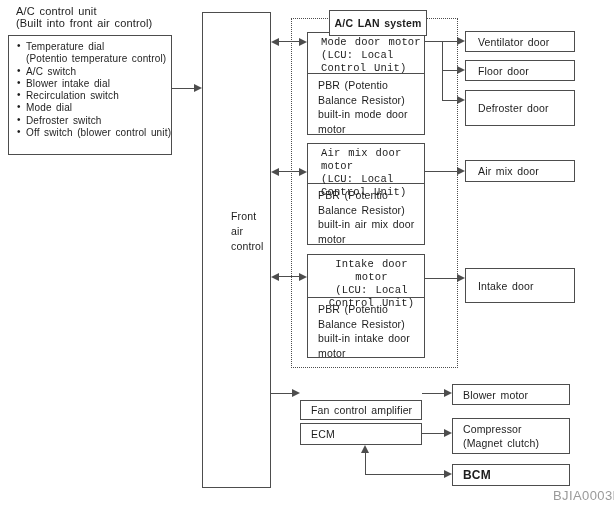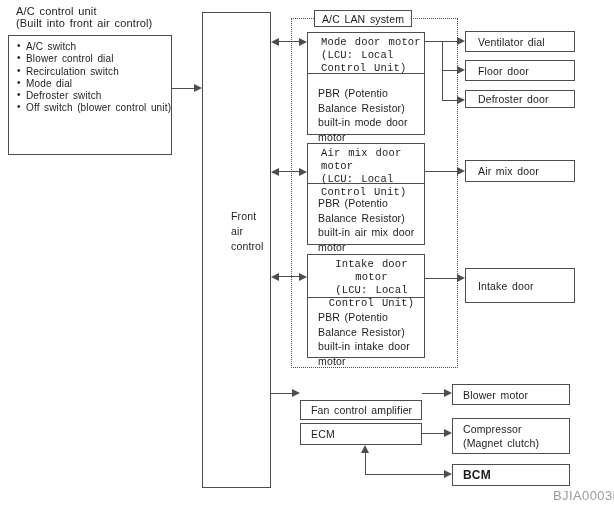--- a/index.html
+++ b/index.html
@@ -22,52 +22,54 @@
            border-right:8px solid var(--ink,#4d4d4d); border-top:4px solid transparent; border-bottom:4px solid transparent; }
   .tri-u { position:absolute; width:0; height:0;
            border-bottom:8px solid var(--ink,#4d4d4d); border-left:4px solid transparent; border-right:4px solid transparent; }
   .title { line-height:12px; font-size:11px; white-space:pre-line; }
   .bullets { position:absolute; left:8px; top:35px; width:164px; height:120px;
              padding:6px 2px 0 8px; font-size:10px; line-height:12.3px; }
   .bullet-item { position:relative; padding-left:10px; white-space:pre-line; }
   .bullet-item::before { content:"\2022"; position:absolute; left:1px; top:-1px; }
   .motor-top { box-sizing:border-box; height:100%; border-bottom:1px solid var(--ink,#4d4d4d);
                padding:3px 2px 0 13px; line-height:12.9px; white-space:pre-line;font-family:Liberation Mono, monospace; }
-  .motor-bot { padding:4px 2px 0 10px; line-height:14.5px; white-space:pre-line;margin-top:8px; }
+  .motor-bot { padding:4px 2px 0 10px; line-height:14.5px; white-space:pre-line; }
   .door { display:flex; align-items:center; padding-left:12px; }
   .cell-label { display:flex; align-items:center; padding-left:10px; }
   .lan-label { z-index:3; display:flex; align-items:center; justify-content:center; }
   .wm { font-size:13px; letter-spacing:.4px; color:var(--wm,#9a9a9a); text-align:right; }
 </style>
 </head>
 <body>
 
 <div id="canvas">
 
   <div class="abs title" style="left:8px; top:5px; width:190px;">A/C control unit
 (Built into front air control)</div>
 
   <div class="box" style="left:8px; top:35px; width:164px; height:120px;"></div>
   <div class="bullets">
+    <div class="bullet-item">Temperature dial
+(Potentio temperature control)</div>
     <div class="bullet-item">A/C switch</div>
-    <div class="bullet-item">Blower control dial</div>
+    <div class="bullet-item">Blower intake dial</div>
     <div class="bullet-item">Recirculation switch</div>
     <div class="bullet-item">Mode dial</div>
     <div class="bullet-item">Defroster switch</div>
     <div class="bullet-item">Off switch (blower control unit)</div>
   </div>
 
   <div class="box" style="left:202px; top:12px; width:69px; height:476px;">
     <div class="abs pre" style="left:20px; top:196px; line-height:15px;">Front
 air
 control</div>
   </div>
 
   <div class="abs" style="left:283px; top:18px; width:167px; height:350px; border:1px dotted var(--ink,#4d4d4d); box-sizing:border-box;"></div>
-  <div class="box lan-label" style="left:314px; top:10px; width:98px; height:17px;">
+  <div class="box lan-label" style="left:329px; top:10px; width:98px; height:26px;font-weight:bold;">
     <span>A/C LAN system</span>
   </div>
 
   <div class="box" style="left:307px; top:32px; width:118px; height:103px; z-index:2;">
     <div style="height:41px;">
         <div class="motor-top">Mode door motor
 (LCU: Local
 Control Unit)</div>
       </div>
     <div class="motor-bot">PBR (Potentio
@@ -94,26 +96,26 @@
 (LCU: Local
 Control Unit)</div>
       </div>
     <div class="motor-bot">PBR (Potentio
 Balance Resistor)
 built-in intake door
 motor</div>
   </div>
 
   <div class="box door" style="left:465px; top:31px;  width:110px; height:21px;">
-      <span>Ventilator dial</span>
+      <span>Ventilator door</span>
     </div>
   <div class="box door" style="left:465px; top:60px;  width:110px; height:21px;">
       <span>Floor door</span>
     </div>
-  <div class="box door" style="left:465px; top:90px;  width:110px; height:18px;">
+  <div class="box door" style="left:465px; top:90px;  width:110px; height:36px;">
       <span>Defroster door</span>
     </div>
   <div class="box door" style="left:465px; top:160px; width:110px; height:22px;">
       <span>Air mix door</span>
     </div>
   <div class="box door" style="left:465px; top:268px; width:110px; height:35px;">
       <span>Intake door</span>
     </div>
 
   <div class="box cell-label" style="left:300px; top:384px; width:122px; height:20px;margin-top:16px;">

